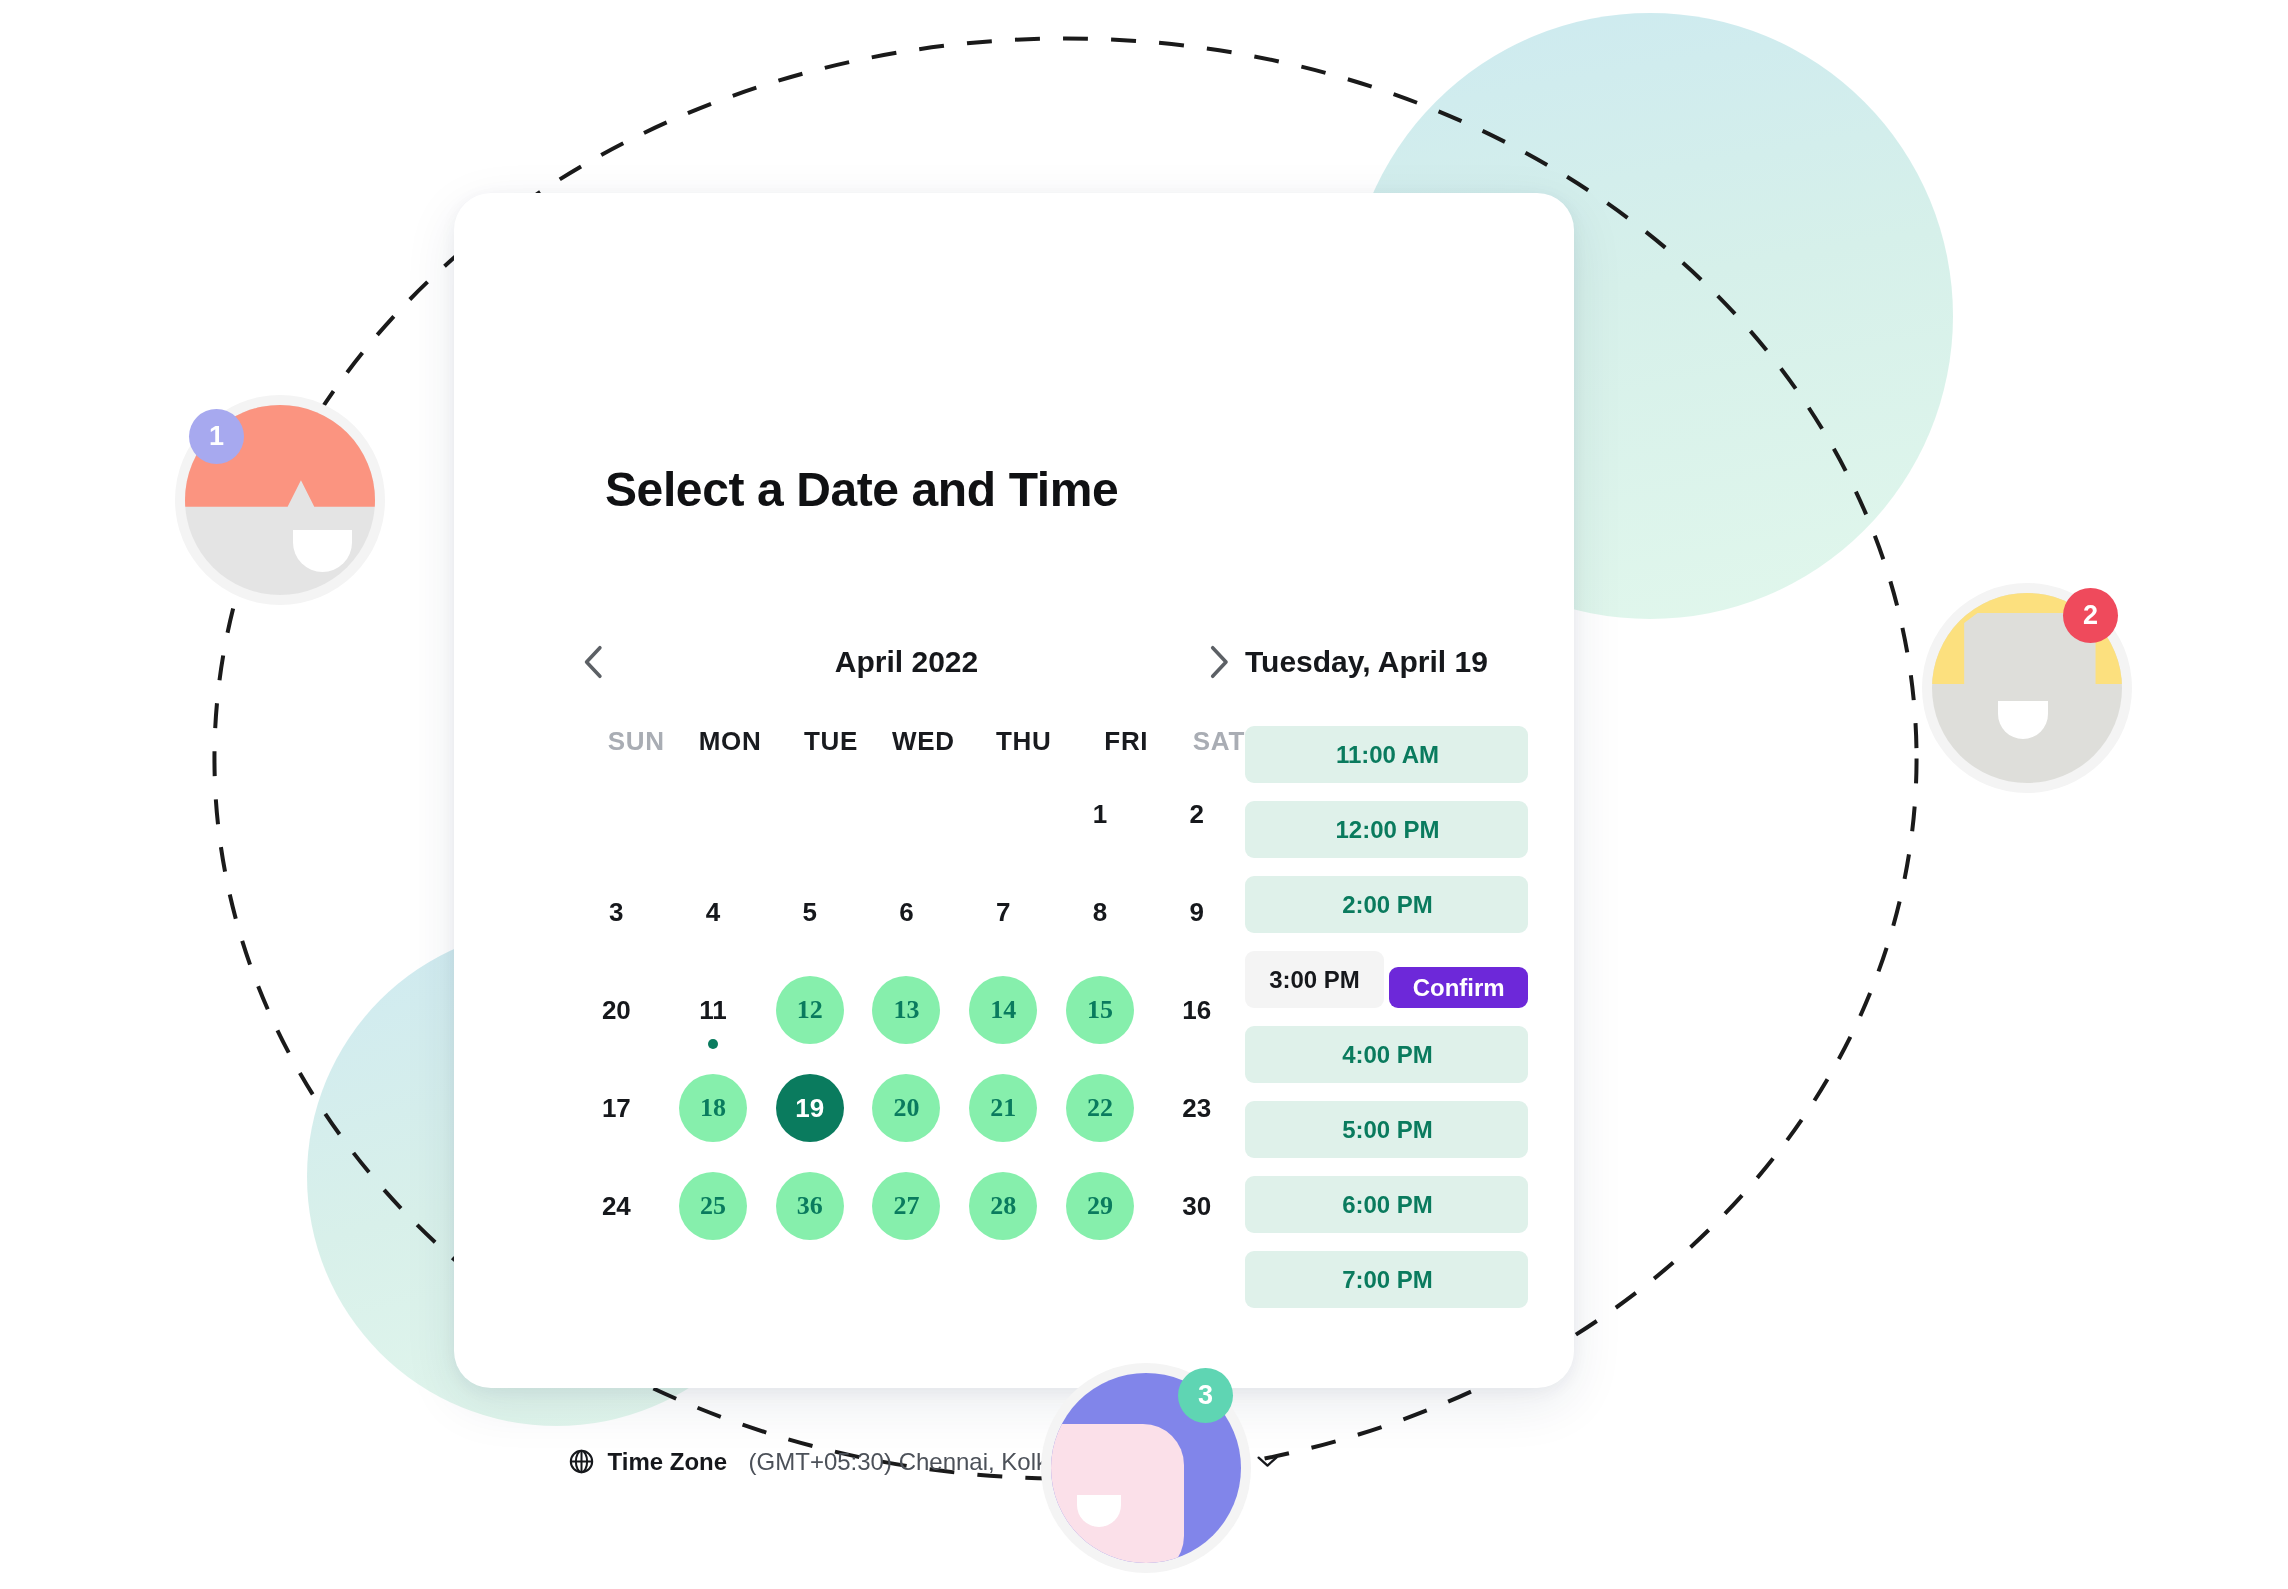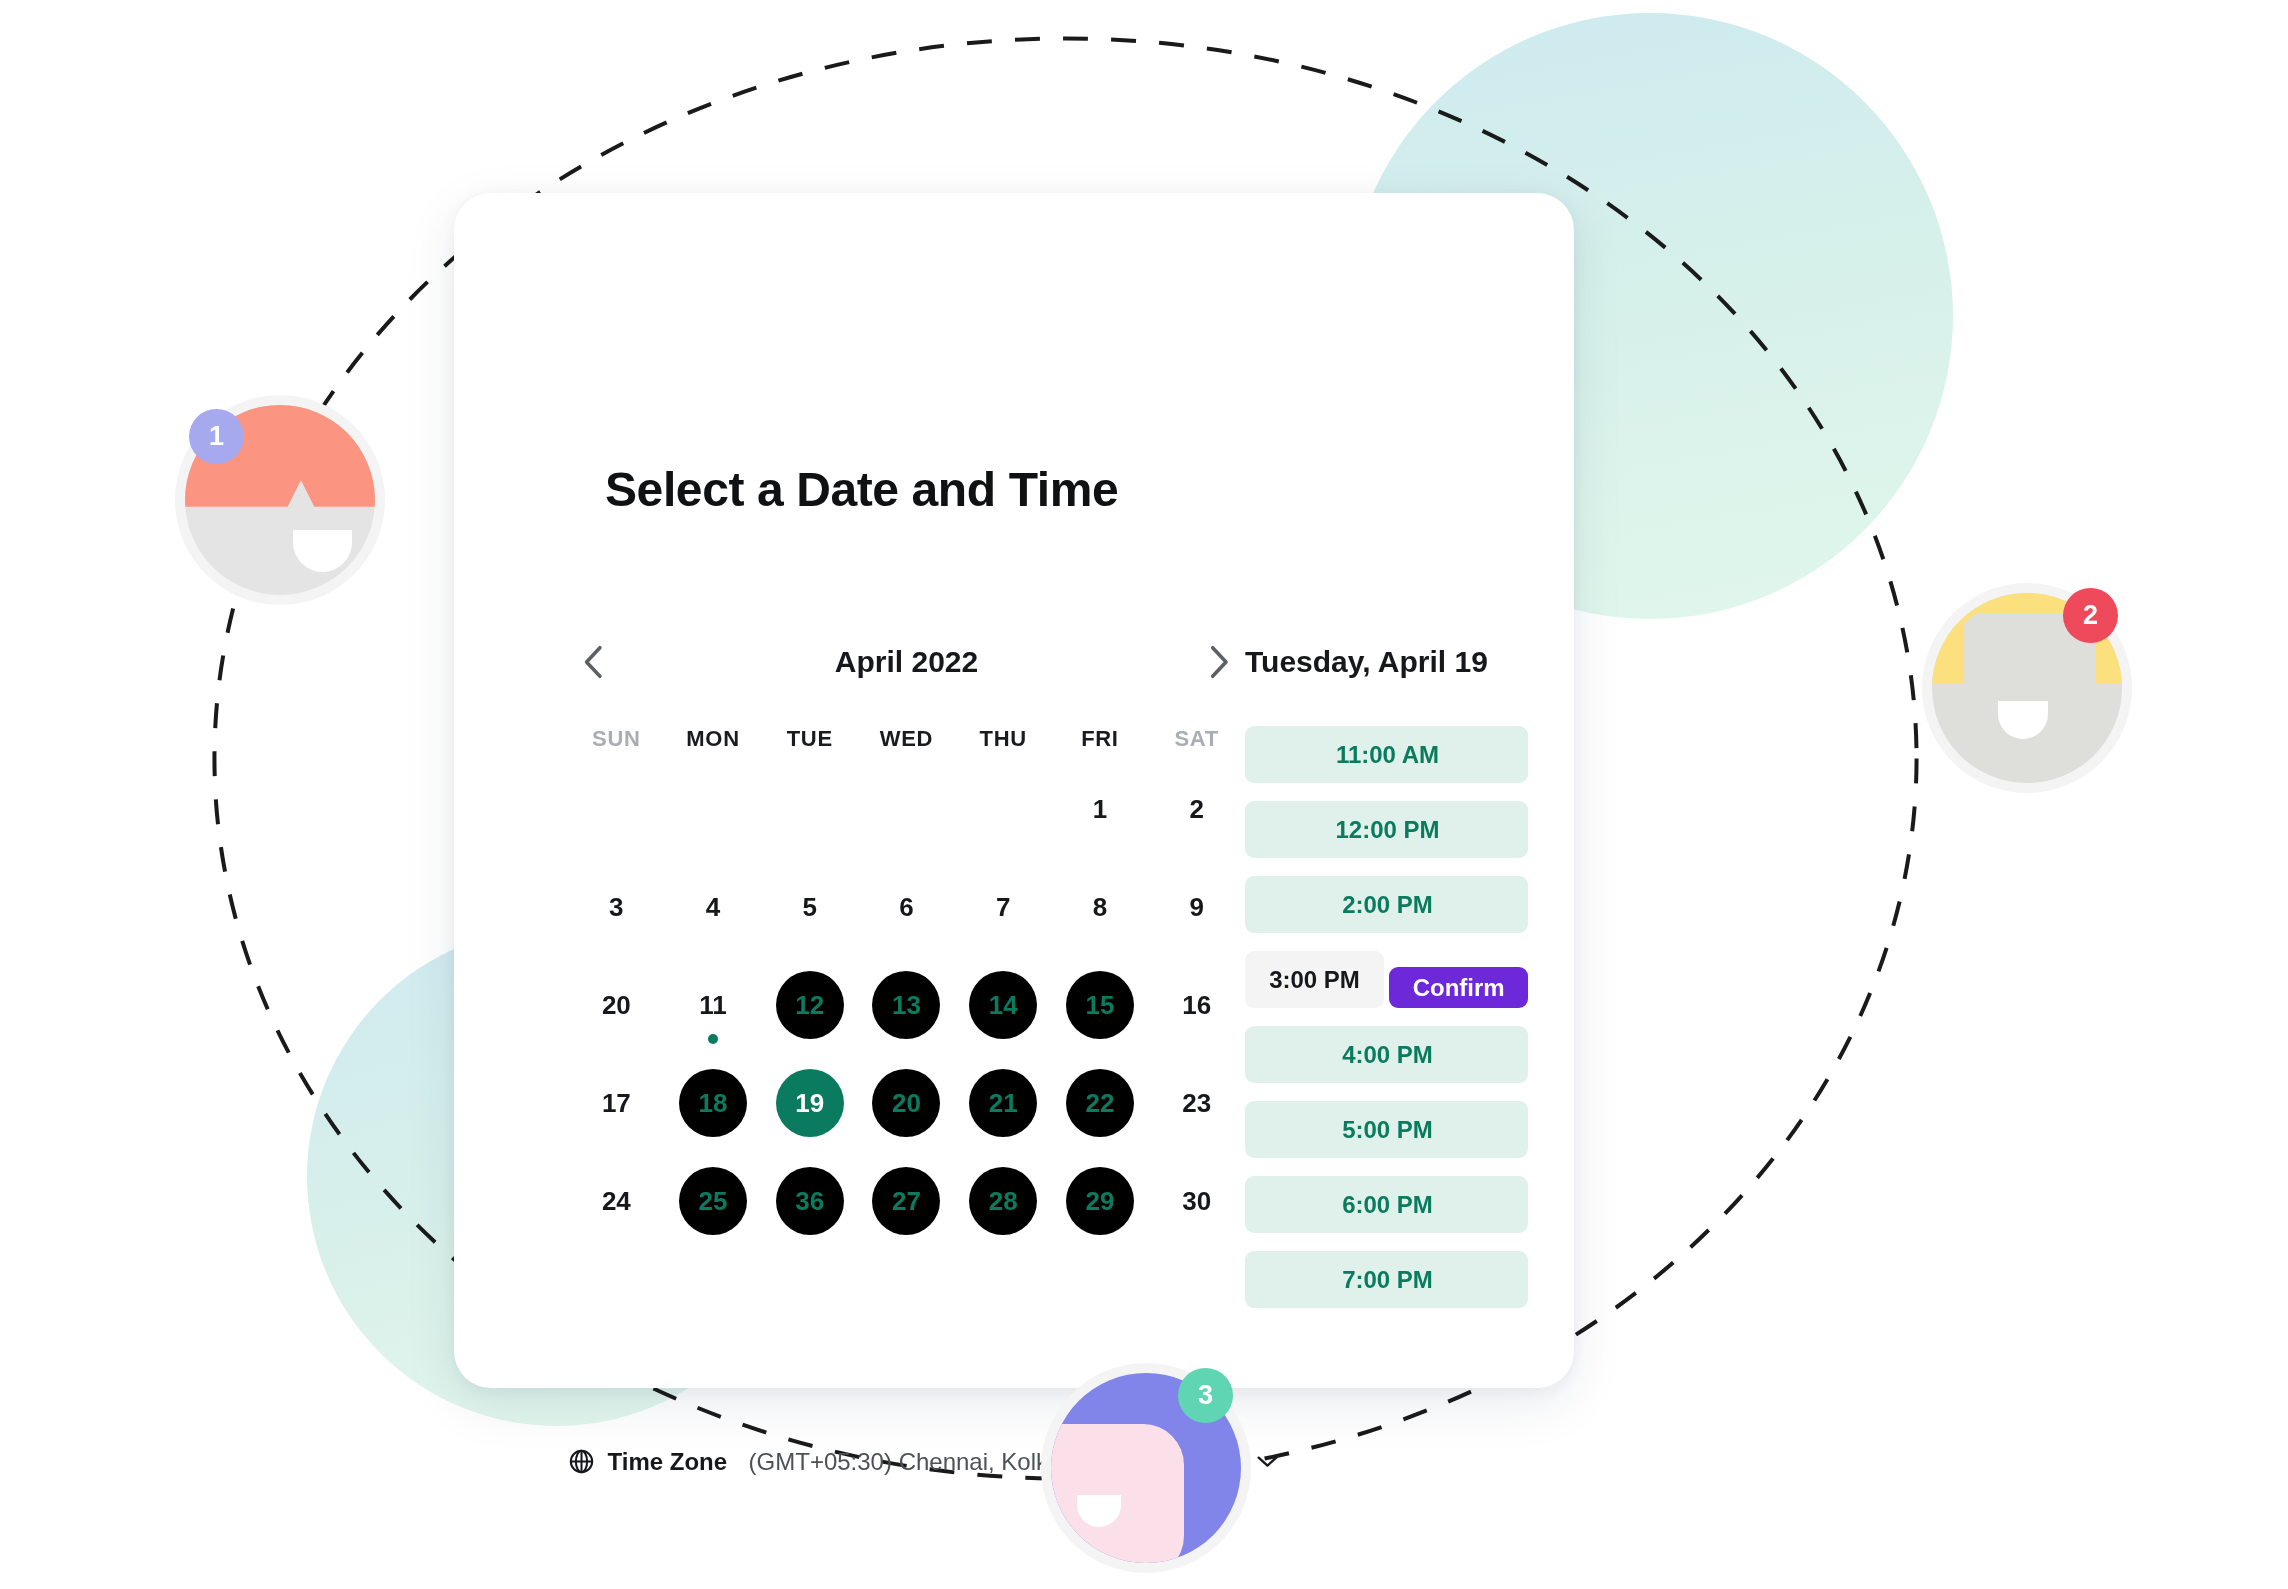--- a/index.html
+++ b/index.html
@@ -194,22 +194,22 @@
     font-weight: 700;
     color: #16181c;
   }
   .dow-row, .week-row {
     display: grid;
     grid-template-columns: repeat(7, 1fr);
     width: 677px;
   }
   .dow-row { margin-top: 39px; }
   .dow {
-    text-align: center;
-    font-size: 22px;
+    text-align: right;
+    font-size: 26px;
     font-weight: 700;
     letter-spacing: 0.7px;
     color: #191b1f;
   }
   .dow.muted { color: #a9adb4; }
   .week-row { margin-top: 16px; }
   .day {
     height: 82px;
     display: flex;
     flex-direction: column;
@@ -219,23 +219,24 @@
   }
   .day-inner {
     width: 68px; height: 68px;
     border-radius: 50%;
     display: flex; align-items: center; justify-content: center;
     font-size: 26px;
     font-weight: 700;
     color: #16181c;
   }
   .day.avail .day-inner {
-    background: #000000;
+    background: #86efac;
     color: #0a7b5e;
     cursor: pointer;
+    font-family: Liberation Serif, serif;
   }
   .day.selected .day-inner {
     background: #0a7b5e;
     color: #ffffff;
     cursor: pointer;
   }
   .day.empty .day-inner { visibility: hidden; }
   .today-dot {
     position: absolute;
     bottom: 1.8px;

